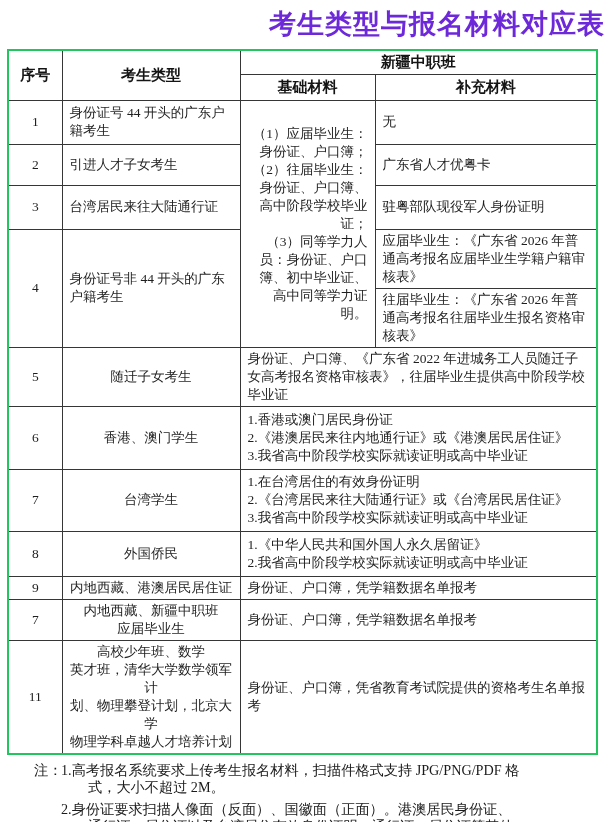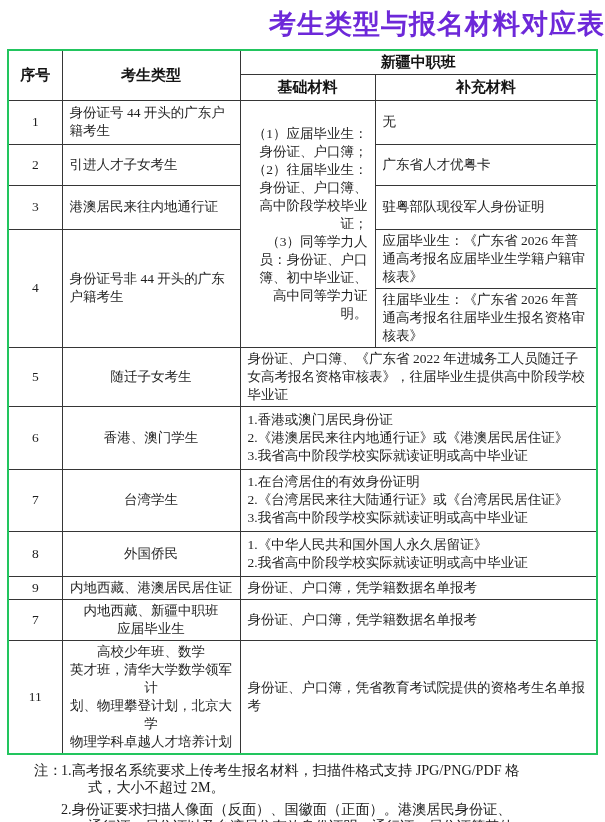--- a/index.html
+++ b/index.html
@@ -98,21 +98,21 @@
 （3）同等学力人员：身份证、户口簿、初中毕业证、高中同等学力证明。</td>
         <td class="mat">无</td>
       </tr>
       <tr style="height:41px">
         <td class="cell-no">2</td>
         <td class="type-a">引进人才子女考生</td>
         <td class="mat">广东省人才优粤卡</td>
       </tr>
       <tr style="height:44px">
         <td class="cell-no">3</td>
-        <td class="type-a">港澳居民来往内地通行证</td>
+        <td class="type-a">台湾居民来往大陆通行证</td>
         <td class="mat">驻粤部队现役军人身份证明</td>
       </tr>
       <tr style="height:40px">
         <td class="cell-no" rowspan="2">4</td>
         <td class="type-a" rowspan="2">身份证号非 44 开头的广东户籍考生</td>
         <td class="mat">应届毕业生：《广东省 2026 年普通高考报名应届毕业生学籍户籍审核表》</td>
       </tr>
       <tr style="height:41px">
         <td class="mat">往届毕业生：《广东省 2026 年普通高考报名往届毕业生报名资格审核表》</td>
       </tr>

